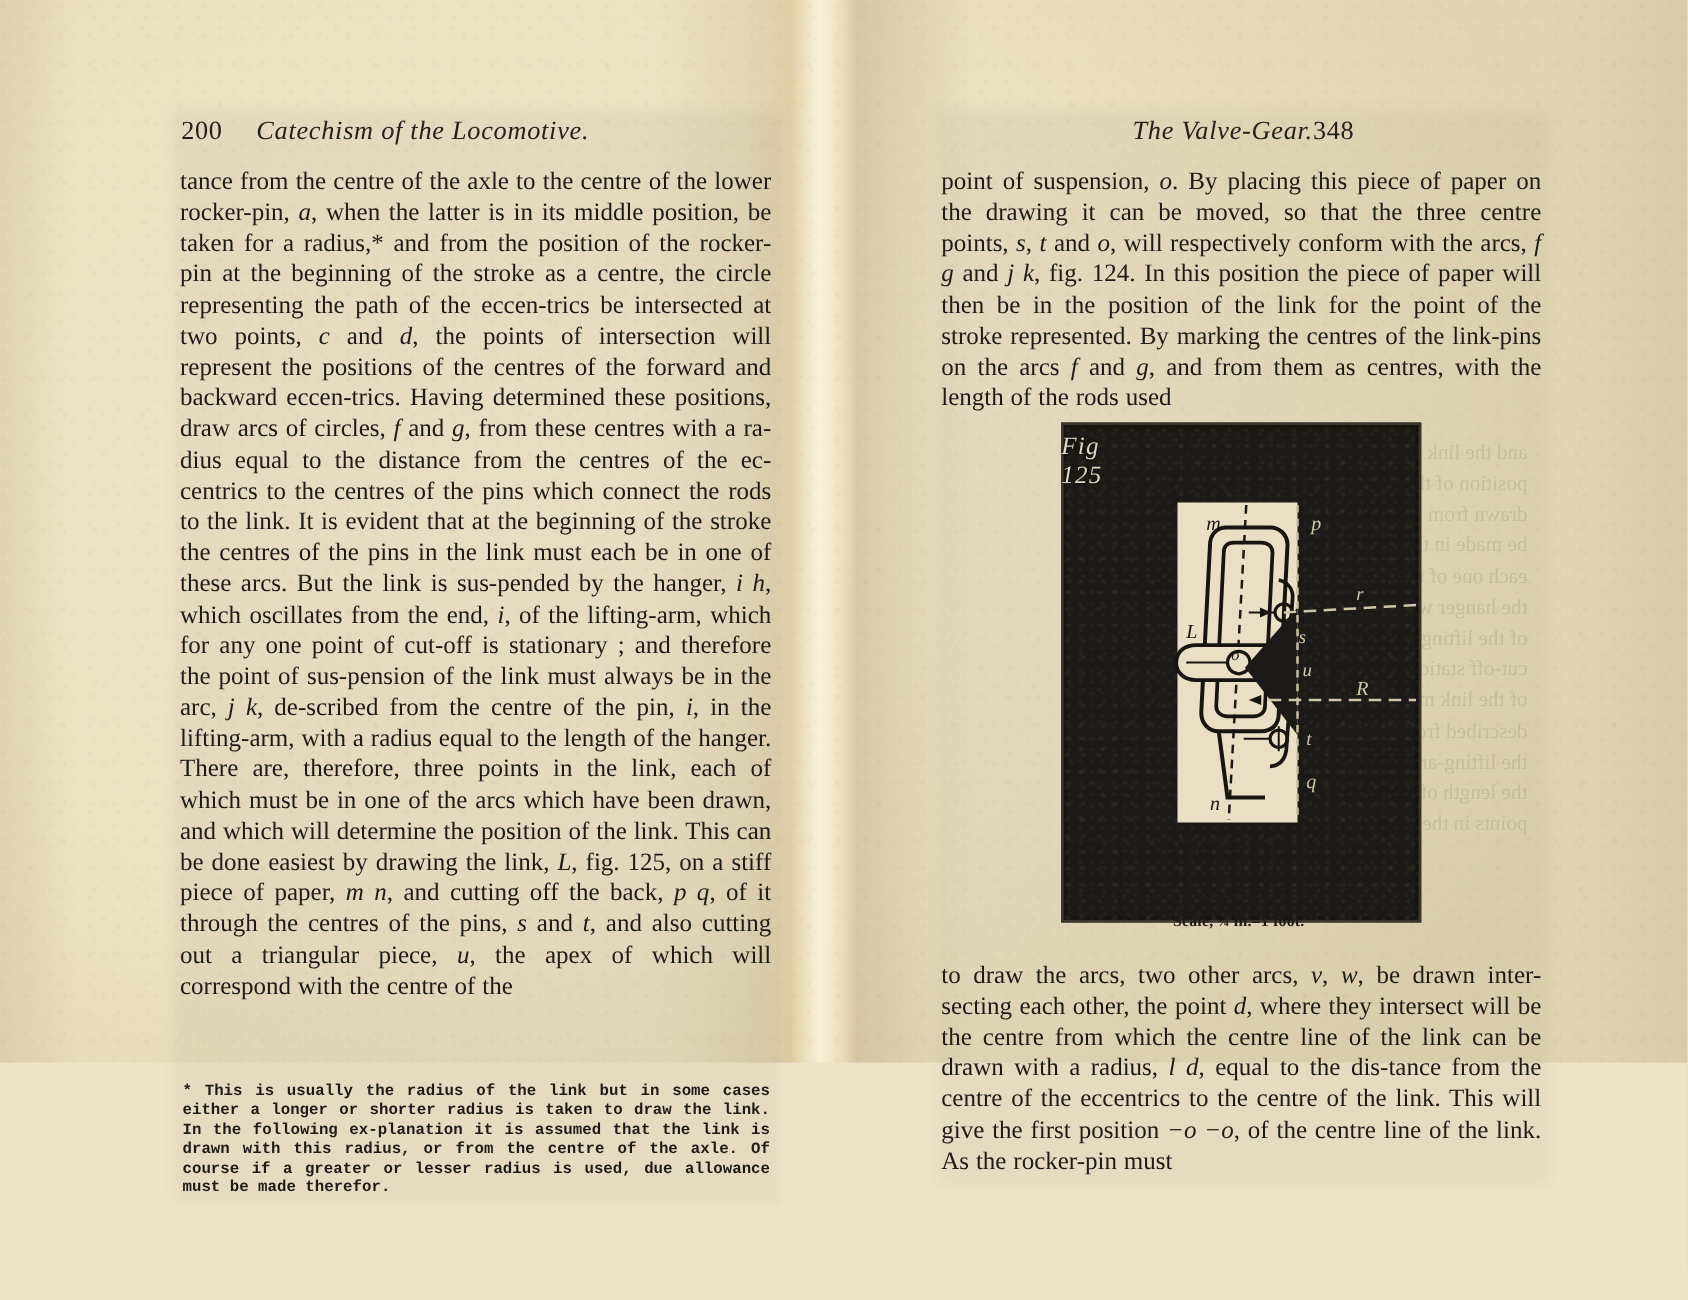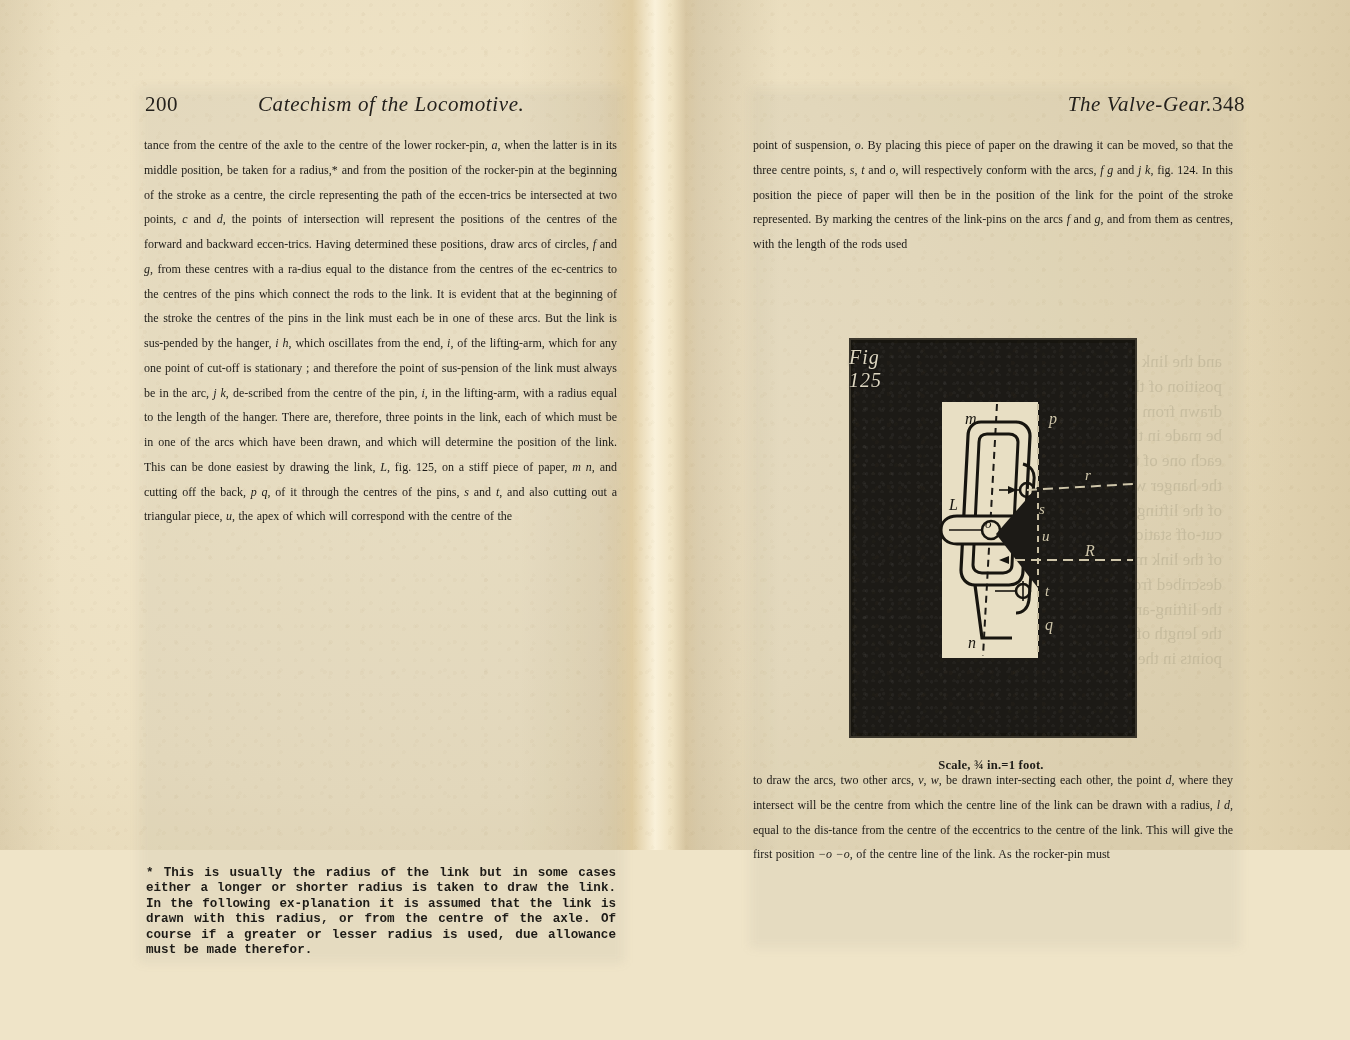--- a/index.html
+++ b/index.html
@@ -51,21 +51,21 @@
     font-size:21px;color:#24211c;
   }
   .folio{font-family:"Liberation Serif",serif;font-weight:400;letter-spacing:.5px;}
   .rtitle{
     font-style:italic;font-size:21px;letter-spacing:.6px;
     font-family:"Liberation Serif",serif;
   }
 
   .col{
     position:absolute;
-    font-size:12px;
+    font-size:20px;
     line-height:24.75px;
     color:#1d1b17;
     text-align:justify;
     text-justify:inter-word;
     -webkit-hyphens:none;hyphens:none;
     word-spacing:.5px;
   }
   .col i, .col em{font-style:italic;}
 
   .fnrule{position:absolute;height:1px;background:transparent;}
@@ -94,21 +94,21 @@
     opacity:.85;pointer-events:none;
   }
   #fig-label{
     position:absolute;top:8px;left:0;width:100%;text-align:center;
     color:#ddd6c0;font-style:italic;font-size:20px;letter-spacing:1px;
     font-family:"Liberation Serif",serif;text-shadow:0 0 3px rgba(0,0,0,.8);
     z-index:5;
   }
   #fig-svg{position:absolute;left:0;top:0;width:284px;height:396px;z-index:4;}
   #scale-cap{
-    position:absolute;left:0;top:420px;width:284px;text-align:center;
+    position:absolute;left:0;top:392px;width:284px;text-align:center;
     font-size:12.6px;color:#1d1b17;font-weight:600;
     font-family:"Liberation Serif",serif;letter-spacing:.2px;
   }
   .fig-letter{font-style:italic;font-family:"Liberation Serif",serif;}
 
   
   .ghost{
     position:absolute;color:rgba(90,85,65,.16);
     font-size:17px;line-height:24.75px;
     transform:scaleX(-1);
@@ -120,21 +120,21 @@
 <body>
 
 <div id="spread">
 
   <div class="page" id="page-left">
 
     <div class="platewash" style="left:139px;top:88px;width:485px;height:875px;"></div>
 
     <div class="running" style="left:145px;top:92px;width:485px;">
       <span class="folio">200</span>
-      <span class="rtitle" style="margin-left:80px;">Catechism of the Locomotive.</span>
+      <span class="rtitle" style="margin-left:27px;">Catechism of the Locomotive.</span>
     </div>
 
     <div class="col" style="left:144px;top:133px;width:473px;">tance from the centre of  the  axle to the centre of the lower  rocker-pin,  <i>a</i>,  when  the  latter is in  its  middle position,  be  taken for a radius,* and from the position of  the  rocker-pin  at  the  beginning  of  the  stroke as a centre,  the  circle  representing  the  path  of  the  eccen-trics   be   intersected   at   two   points,   <i>c</i>  and  <i>d</i>,  the points   of   intersection   will   represent   the   positions of   the   centres   of   the   forward   and   backward   eccen-trics.      Having   determined   these   positions,   draw arcs of circles, <i>f</i> and <i>g</i>, from these centres with a ra-dius equal to the distance from  the centres of  the  ec-centrics to the centres of  the  pins which  connect  the rods to the link.    It is evident  that  at the beginning of  the  stroke the centres of  the pins in the link must each  be  in  one  of  these  arcs.    But  the  link  is  sus-pended  by  the  hanger,  <i>i h</i>,  which  oscillates from the end, <i>i</i>, of  the lifting-arm, which  for any one point of cut-off  is  stationary ; and therefore the point of  sus-pension of the link must always be  in the arc, <i>j k</i>, de-scribed  from  the  centre  of  the  pin, <i>i</i>, in  the  lifting-arm, with a radius equal to the length of  the  hanger. There are, therefore, three points in the  link, each of which  must  be  in  one  of  the  arcs which  have  been drawn, and which will  determine  the  position of  the link.    This can be done easiest  by  drawing  the  link, <i>L</i>, fig. 125, on a stiff piece of  paper, <i>m n</i>, and cutting off the back, <i>p q</i>, of it through the centres of the pins, <i>s</i> and <i>t</i>, and also cutting out a triangular  piece, <i>u</i>, the apex of which will  correspond with  the  centre of  the</div>
 
     <div class="fnrule" style="left:146px;top:858px;width:110px;"></div>
 
     <div class="footnote" style="left:146px;top:866px;width:470px;">* This  is  usually  the  radius  of  the  link  but in  some  cases  either a longer or shorter radius is taken to  draw  the link.   In the following ex-planation it is assumed that  the  link  is drawn with this radius, or from the centre of the axle.  Of course if a greater or lesser radius is used, due allowance must be made therefor.</div>
   </div>
 
   <div class="page" id="page-right">
@@ -150,21 +150,21 @@
       the hanger which oscillates from the end<br>
       of the lifting-arm for any one point of<br>
       cut-off stationary and therefore the point<br>
       of the link must always be in the arc<br>
       described from the centre of the pin in<br>
       the lifting-arm with a radius equal to<br>
       the length of the hanger there are three<br>
       points in the link each of which must be
     </div>
 
-    <div class="running" style="left:60px;top:92px;width:495px;justify-content:flex-end;">
+    <div class="running" style="left:60px;top:92px;width:495px;justify-content:flex-start;">
       <span class="rtitle" style="margin-left:156px;">The  Valve-Gear.</span>
       <span class="folio">348</span>
     </div>
 
     <div class="col" style="left:63px;top:133px;width:480px;">point of suspension, <i>o</i>.   By placing this piece of paper on  the  drawing  it can  be  moved,  so  that  the  three centre points, <i>s</i>, <i>t</i> and <i>o</i>, will respectively conform with the  arcs, <i>f g</i> and  <i>j k</i>, fig. 124.   In  this  position  the piece of paper will then be  in the position  of  the  link for the point  of  the  stroke represented.   By marking the  centres  of  the  link-pins on the arcs <i>f</i> and <i>g</i>, and from them as centres, with the length of the rods used</div>
 
     <div id="figure-wrap" style="left:159px;top:338px;">
       <div id="plate"></div>
 
       <div id="fig-label">Fig 125</div>

